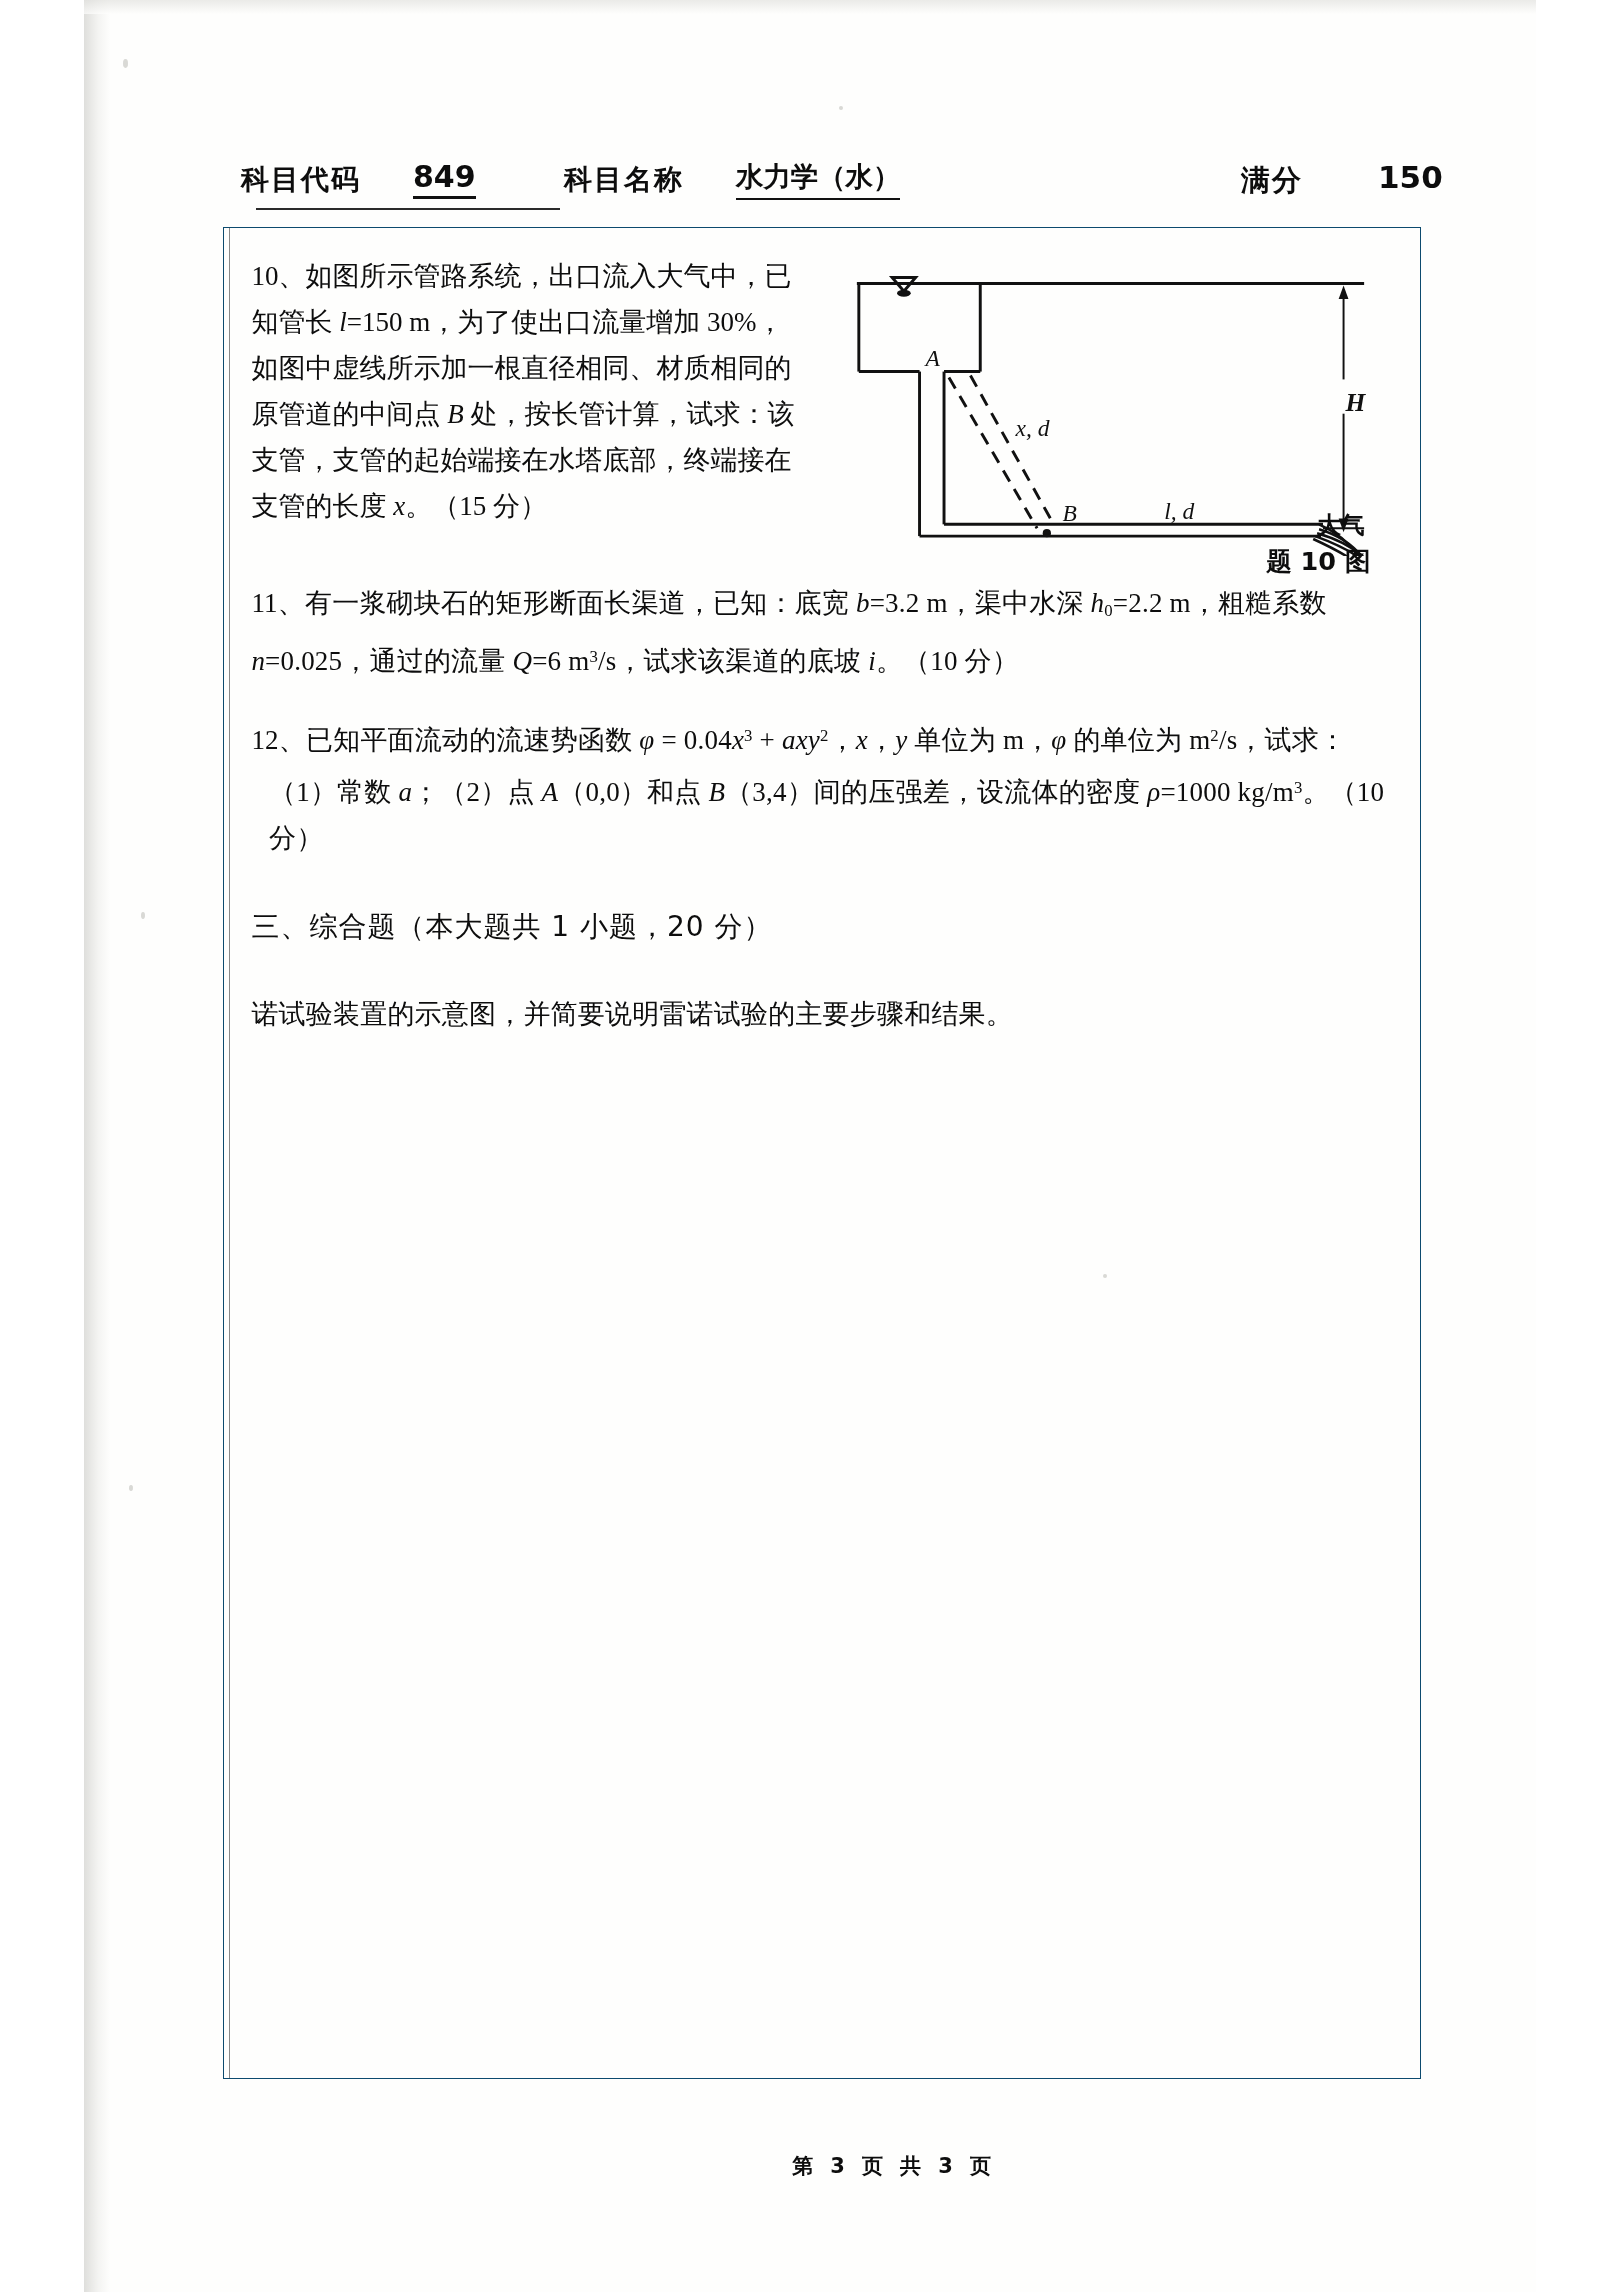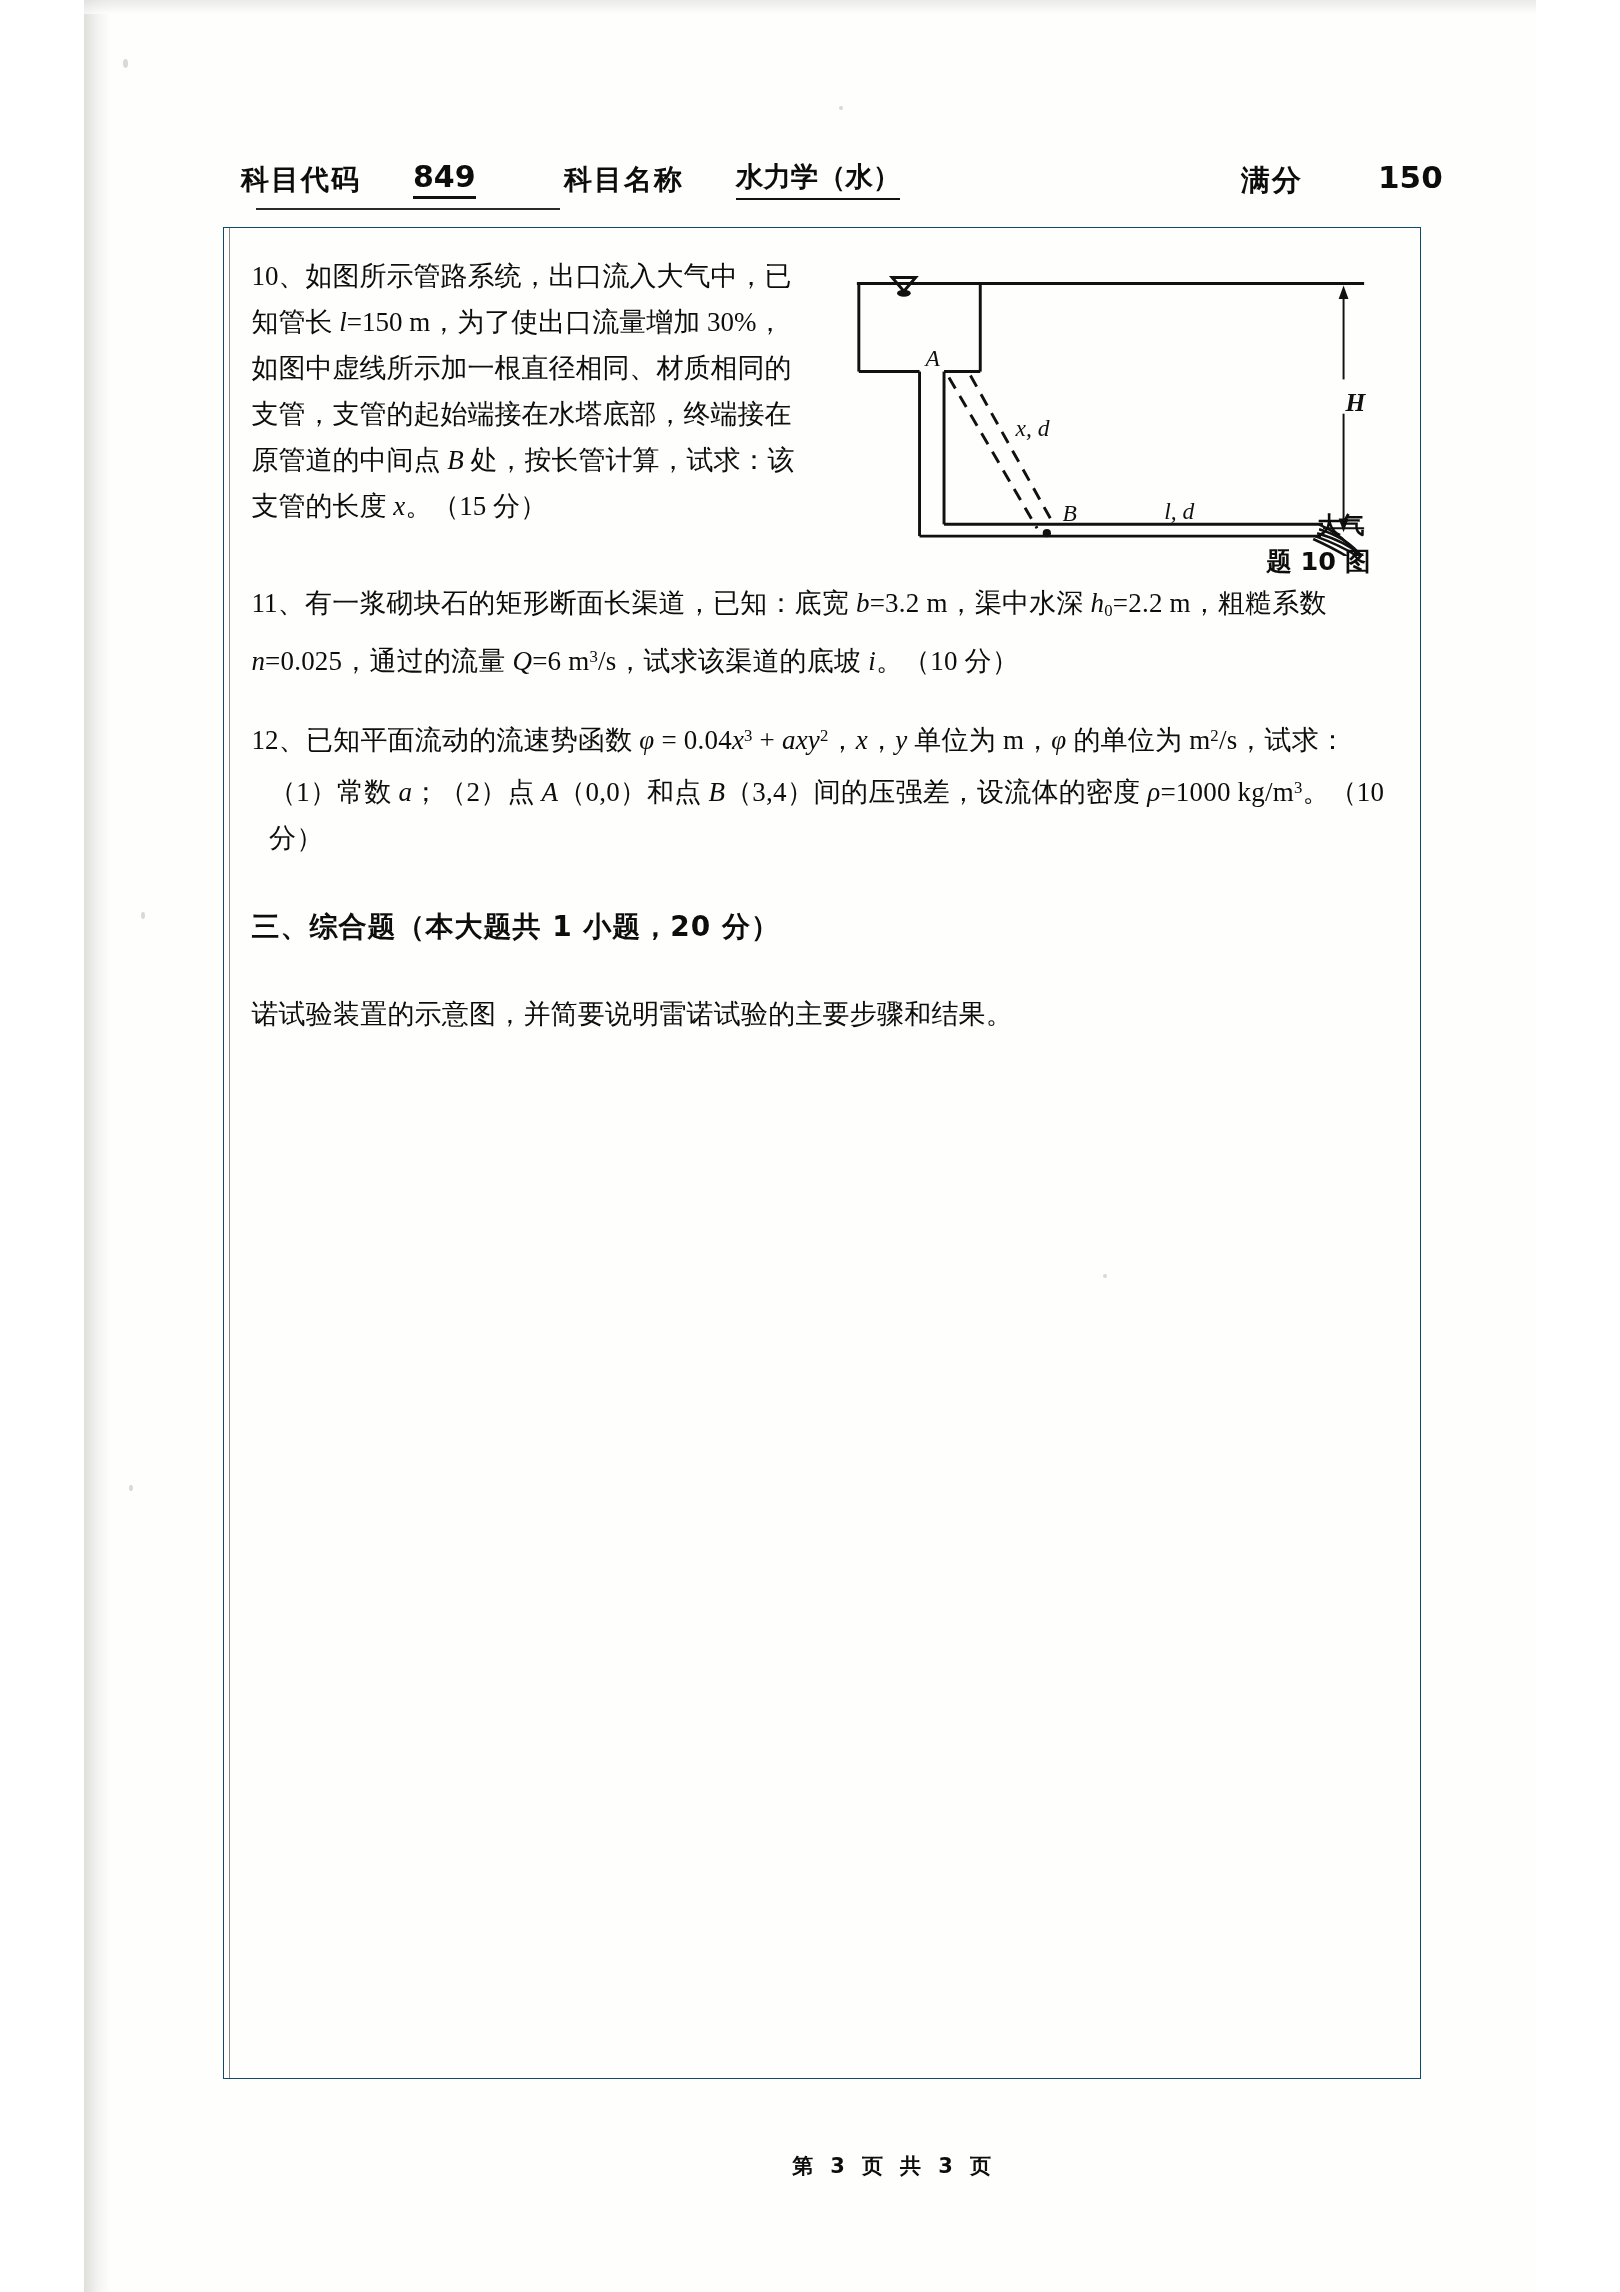--- a/index.html
+++ b/index.html
@@ -167,21 +167,21 @@
     font-family: "DejaVu Sans","Liberation Sans",sans-serif;
     font-weight: bold;
     font-size: 23.5px;
   }
 
   #q11 { margin-top: 51px; }
   #q12 { margin-top: 29px; }
   #sec3 {
     margin-top: 47px;
     font-family: "DejaVu Sans","Liberation Sans",sans-serif;
-    font-weight: bold;
+    font-weight: normal;
     font-size: 28px;
     letter-spacing: 1px;
   }
   #q13 { margin-top: 45px; }
   #q12-part2 { margin-top: 2px; padding-left: 17.6px; }
 
   
   #footer {
     position: absolute;
     left: 0;
@@ -219,22 +219,22 @@
 
   <div id="body-frame">
     <div class="content">
 
       <div id="q10">
 
         <div id="q10-text">
           <span class="ln">10、如图所示管路系统，出口流入大气中，已</span>
           <span class="ln" id="q10-l2">知管长 <span class="math">l</span><span class="up">=150</span> m，为了使出口流量增加 30%，</span>
           <span class="ln">如图中虚线所示加一根直径相同、材质相同的</span>
+          <span class="ln" id="q10-l5">原管道的中间点 <span class="math">B</span> 处，按长管计算，试求：该</span>
           <span class="ln">支管，支管的起始端接在水塔底部，终端接在</span>
-          <span class="ln" id="q10-l5">原管道的中间点 <span class="math">B</span> 处，按长管计算，试求：该</span>
           <span class="ln" id="q10-l6">支管的长度 <span class="math">x</span>。（15 分）</span>
         </div>
 
         <div id="q10-figure">
           <svg width="519" height="314" viewBox="0 0 530 320">
             <g stroke="#111" fill="none" stroke-width="3">
 
               <line x1="6" y1="42" x2="524" y2="42"></line>
 
               <line x1="8" y1="42" x2="8" y2="132"></line>

